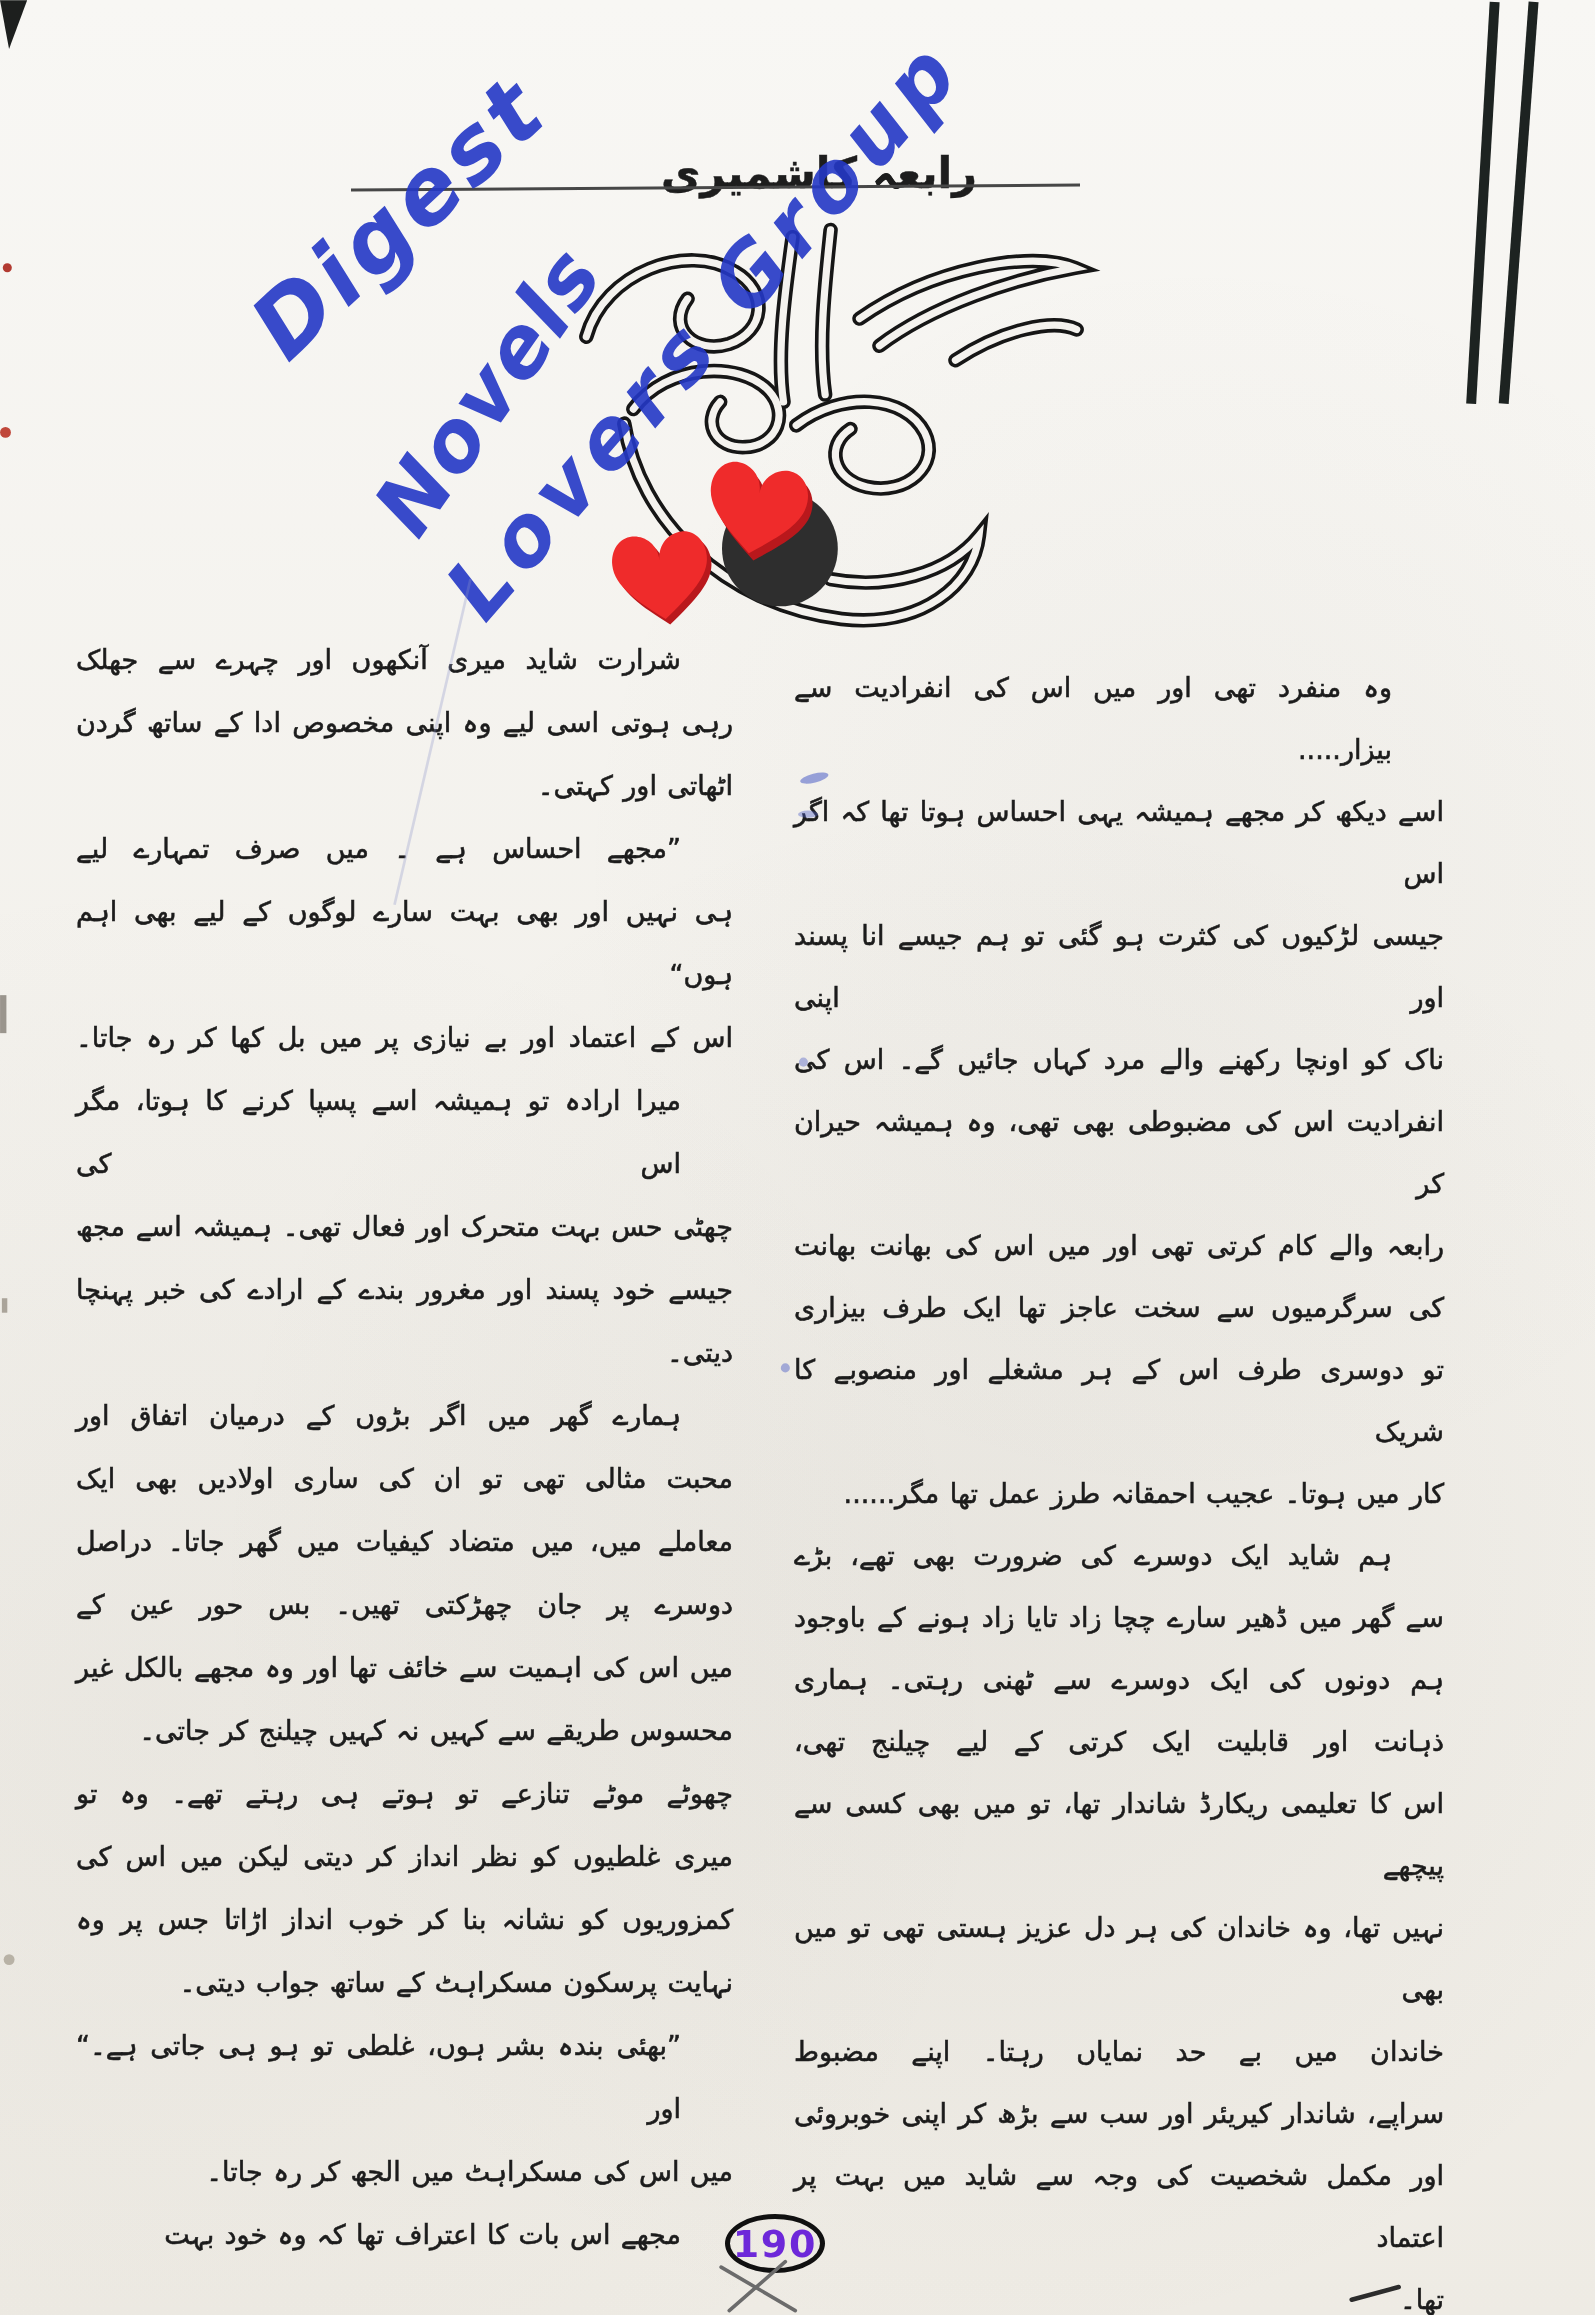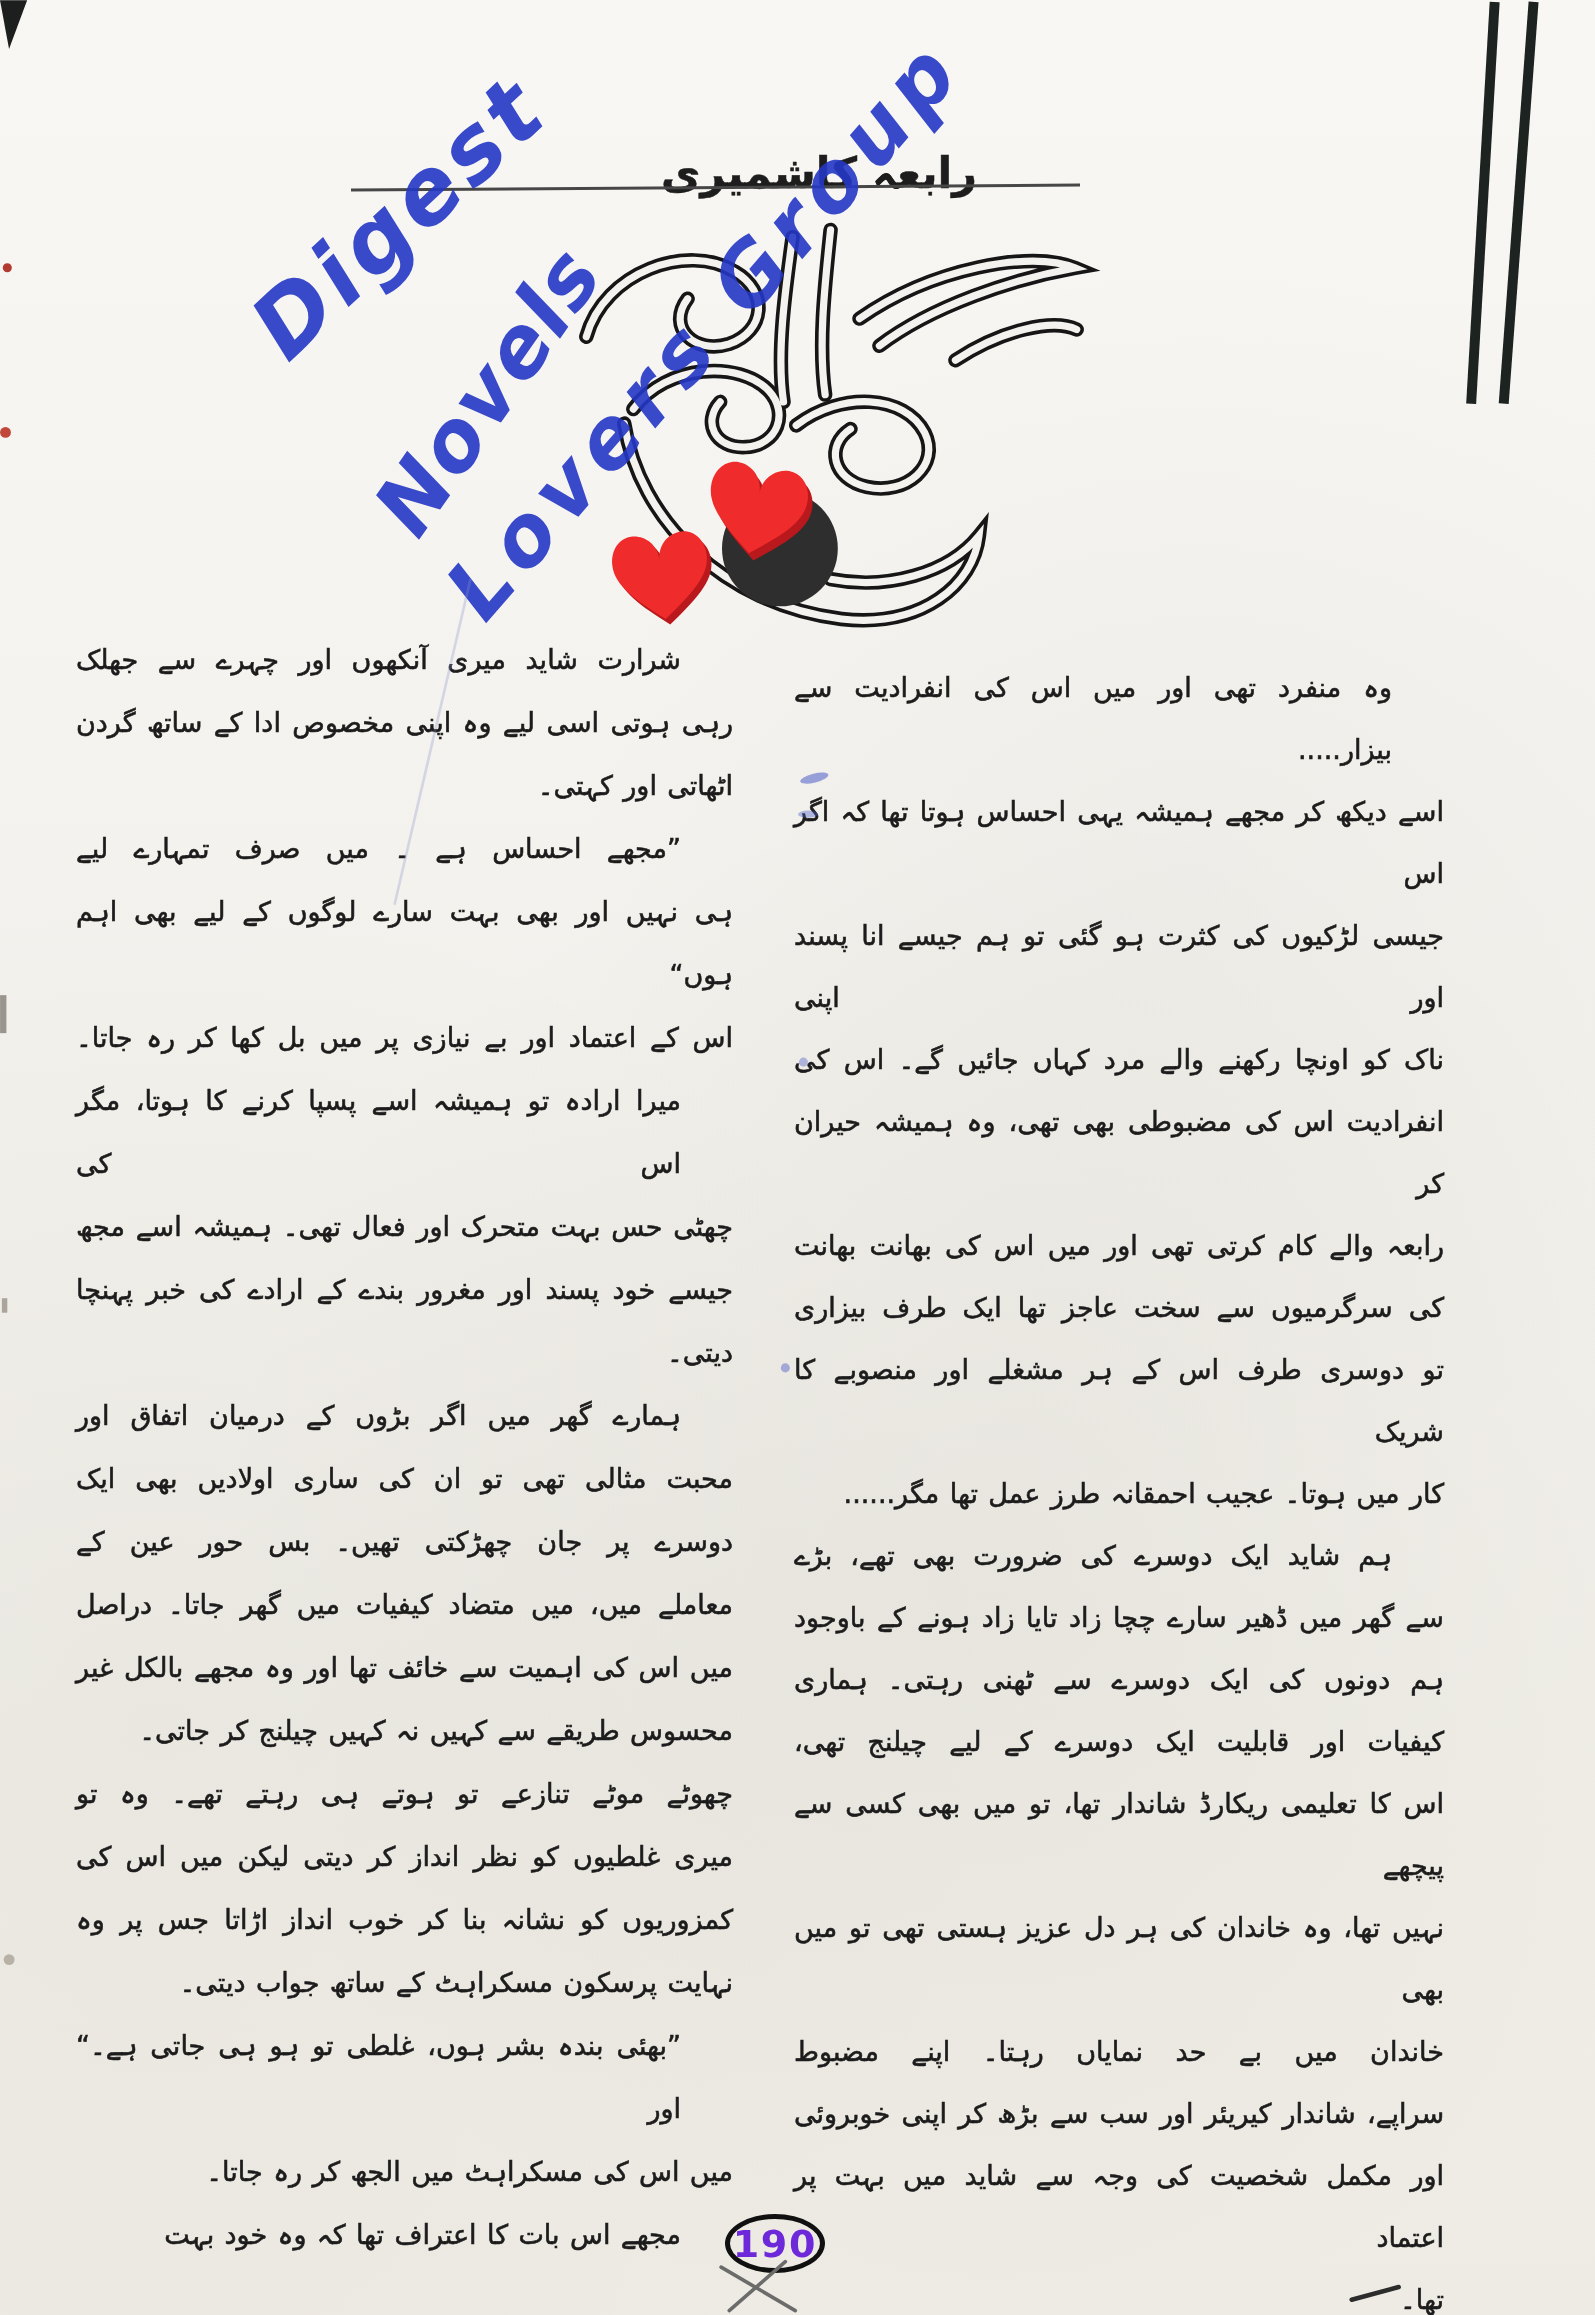--- a/index.html
+++ b/index.html
@@ -115,43 +115,43 @@
     <div class="line">جیسی لڑکیوں کی کثرت ہو گئی تو ہم جیسے انا پسند اور اپنی</div>
     <div class="line">ناک کو اونچا رکھنے والے مرد کہاں جائیں گے۔ اس کی</div>
     <div class="line">انفرادیت اس کی مضبوطی بھی تھی، وہ ہمیشہ حیران کر</div>
     <div class="line">رابعہ والے کام کرتی تھی اور میں اس کی بھانت بھانت</div>
     <div class="line">کی سرگرمیوں سے سخت عاجز تھا ایک طرف بیزاری</div>
     <div class="line">تو دوسری طرف اس کے ہر مشغلے اور منصوبے کا شریک</div>
     <div class="line short">کار میں ہوتا۔ عجیب احمقانہ طرز عمل تھا مگر......</div>
     <div class="line indent">ہم شاید ایک دوسرے کی ضرورت بھی تھے، بڑے</div>
     <div class="line">سے گھر میں ڈھیر سارے چچا زاد تایا زاد ہونے کے باوجود</div>
     <div class="line">ہم دونوں کی ایک دوسرے سے ٹھنی رہتی۔ ہماری</div>
-    <div class="line">کیفیات اور قابلیت ایک دوسرے کے لیے چیلنج تھی،</div>
+    <div class="line">ذہانت اور قابلیت ایک کرتی کے لیے چیلنج تھی،</div>
     <div class="line">اس کا تعلیمی ریکارڈ شاندار تھا، تو میں بھی کسی سے پیچھے</div>
     <div class="line">نہیں تھا، وہ خاندان کی ہر دل عزیز ہستی تھی تو میں بھی</div>
     <div class="line">خاندان میں بے حد نمایاں رہتا۔ اپنے مضبوط</div>
     <div class="line">سراپے، شاندار کیریئر اور سب سے بڑھ کر اپنی خوبروئی</div>
     <div class="line">اور مکمل شخصیت کی وجہ سے شاید میں بہت پر اعتماد</div>
     <div class="line short">تھا۔</div>
   </div>
 <div class="col col-left">
     <div class="line indent">شرارت شاید میری آنکھوں اور چہرے سے جھلک</div>
     <div class="line">رہی ہوتی اسی لیے وہ اپنی مخصوص ادا کے ساتھ گردن</div>
     <div class="line short">اٹھاتی اور کہتی۔</div>
     <div class="line indent">”مجھے احساس ہے ۔ میں صرف تمہارے لیے</div>
     <div class="line">ہی نہیں اور بھی بہت سارے لوگوں کے لیے بھی اہم ہوں“</div>
     <div class="line">اس کے اعتماد اور بے نیازی پر میں بل کھا کر رہ جاتا۔</div>
     <div class="line indent">میرا ارادہ تو ہمیشہ اسے پسپا کرنے کا ہوتا، مگر اس کی</div>
     <div class="line">چھٹی حس بہت متحرک اور فعال تھی۔ ہمیشہ اسے مجھ</div>
     <div class="line">جیسے خود پسند اور مغرور بندے کے ارادے کی خبر پہنچا</div>
     <div class="line short">دیتی۔</div>
     <div class="line indent">ہمارے گھر میں اگر بڑوں کے درمیان اتفاق اور</div>
     <div class="line">محبت مثالی تھی تو ان کی ساری اولادیں بھی ایک</div>
+    <div class="line">معاملے میں، میں متضاد کیفیات میں گھر جاتا۔ دراصل</div>
     <div class="line">دوسرے پر جان چھڑکتی تھیں۔ بس حور عین کے</div>
-    <div class="line">معاملے میں، میں متضاد کیفیات میں گھر جاتا۔ دراصل</div>
     <div class="line">میں اس کی اہمیت سے خائف تھا اور وہ مجھے بالکل غیر</div>
     <div class="line short">محسوس طریقے سے کہیں نہ کہیں چیلنج کر جاتی۔</div>
     <div class="line">چھوٹے موٹے تنازعے تو ہوتے ہی رہتے تھے۔ وہ تو</div>
     <div class="line">میری غلطیوں کو نظر انداز کر دیتی لیکن میں اس کی</div>
     <div class="line">کمزوریوں کو نشانہ بنا کر خوب انداز اڑاتا جس پر وہ</div>
     <div class="line short">نہایت پرسکون مسکراہٹ کے ساتھ جواب دیتی۔</div>
     <div class="line indent">”بھئی بندہ بشر ہوں، غلطی تو ہو ہی جاتی ہے۔“ اور</div>
     <div class="line short">میں اس کی مسکراہٹ میں الجھ کر رہ جاتا۔</div>
     <div class="line short indent">مجھے اس بات کا اعتراف تھا کہ وہ خود بہت</div>
   </div>

